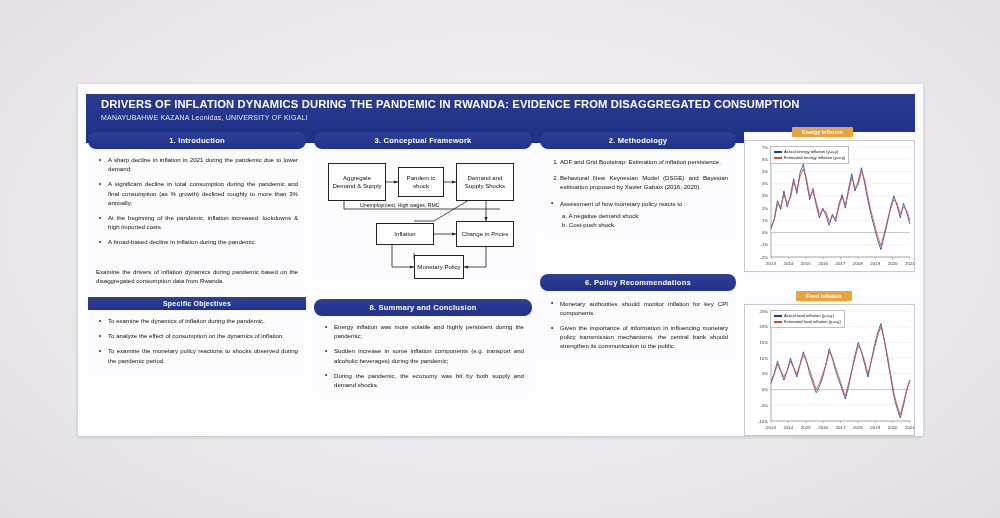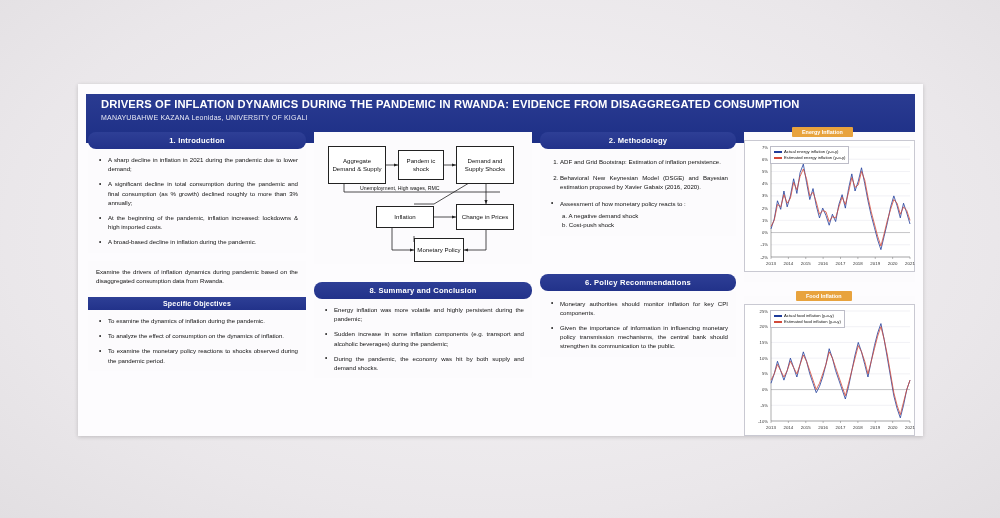--- a/index.html
+++ b/index.html
@@ -243,20 +243,21 @@
         <ul class="bullets">
           <li>To examine the dynamics of inflation during the pandemic.</li>
           <li>To analyze the effect of consumption on the dynamics of inflation.</li>
           <li style="margin-bottom:0">To examine the monetary policy reactions to shocks observed during the pandemic period.</li>
         </ul>
       </div>
     </div>
 
     <div class="col" id="col2">
 
+      <div class="section-head">3. Conceptual Framework</div>
 
       <div class="diagram">
         <svg width="218" height="132">
           <defs>
             <marker id="ah" markerWidth="6" markerHeight="6" refX="5" refY="2" orient="auto">
               <path d="M0,0 L5,2 L0,4 z" fill="#222"></path>
             </marker>
           </defs>
 
           <line x1="72" y1="33" x2="84" y2="33" stroke="#222" stroke-width="0.8" marker-end="url(#ah)"></line>

